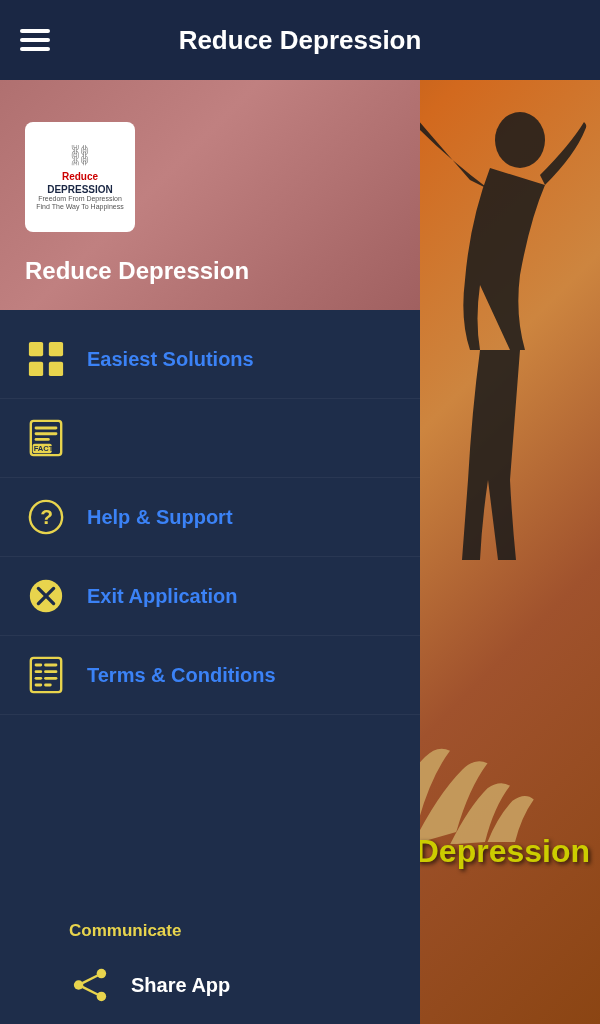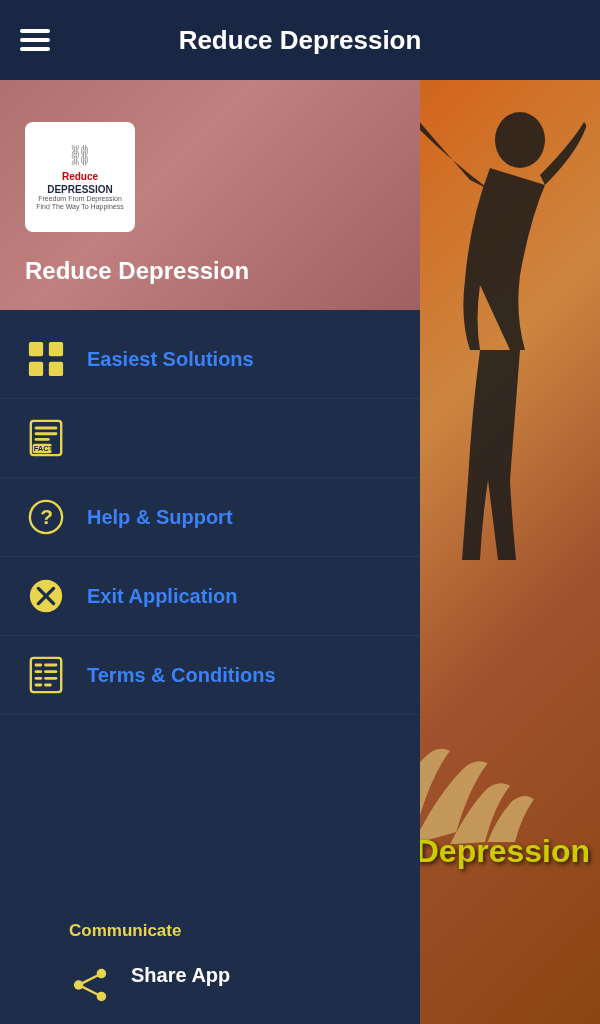--- a/index.html
+++ b/index.html
@@ -200,21 +200,21 @@
 
     .communicate-label {
       color: #e8d44d;
       font-size: 17px;
       font-weight: bold;
       margin-bottom: 5px;
     }
 
     .share-item {
       display: flex;
-      align-items: flex-start;
+      align-items: center;
       padding: 18px 0;
       cursor: pointer;
     }
 
     .share-icon {
       width: 42px;
       height: 42px;
       margin-right: 20px;
       display: flex;
       align-items: center;

